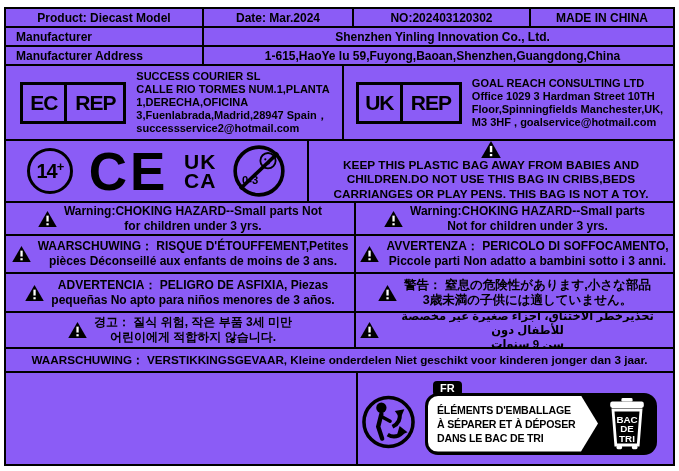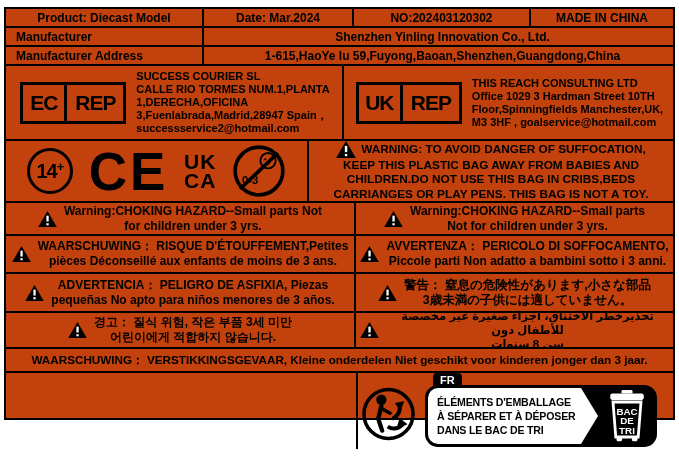--- a/index.html
+++ b/index.html
@@ -1,18 +1,18 @@
 <!DOCTYPE html>
 <html><head>
 <meta charset="utf-8">
 <style>
   * { margin:0; padding:0; box-sizing:border-box; }
   html,body { width:679px; height:471px; background:#fff; overflow:hidden; }
   body { font-family:"Liberation Sans","DejaVu Sans",sans-serif; font-weight:700; color:#000; }
-  .label { position:absolute; left:4px; top:7px; width:671px; height:413px; border:2.5px solid #000; display:flex; flex-direction:column; background:#c2410c; }
+  .label { position:absolute; left:4px; top:7px; width:671px; height:459px; border:2.5px solid #000; display:flex; flex-direction:column; background:#8b5cf6; }
   .row { display:flex; border-bottom:2px solid #000; flex:0 0 auto; }
   .row:last-child { border-bottom:none; flex:1 1 auto; }
   .cell { display:flex; align-items:center; justify-content:center; border-right:2px solid #000; overflow:hidden; }
   .cell:last-child { border-right:none; }
   .cell.left { justify-content:flex-start; padding-left:10px; }
   .s12 { font-size:12px; }
   
   .r-head { height:19px; }
   .r-rep  { height:75px; }
   .r-mark { height:62px; }
@@ -103,21 +103,21 @@
         <div>3,Fuenlabrada,Madrid,28947 Spain，</div>
         <div>successservice2@hotmail.com</div>
       </div>
     </div>
     <div class="cell c-ukrep rep-cell">
       <div class="rep-box">
         <span class="code">UK</span>
         <span class="rep">REP</span>
       </div>
       <div class="rep-text">
-        <div>THIS REACH CONSULTING LTD</div>
+        <div>GOAL REACH CONSULTING LTD</div>
         <div>Office 1029 3 Hardman Street 10TH</div>
         <div>Floor,Spinningfields Manchester,UK,</div>
         <div>M3 3HF , goalservice@hotmail.com</div>
       </div>
     </div>
   </div>
 
   <div class="row r-mark">
     <div class="cell c-marks">
       <div class="marks">
@@ -140,21 +140,20 @@
           <line x1="9" y1="50" x2="51" y2="10" stroke="#000" stroke-width="4"></line>
         </svg>
       </div>
     </div>
     <div class="cell c-suffo">
       <div class="suffo">
         <div class="first">
           <svg class="tri" width="20" height="17" viewBox="0 0 22 19">
               <use href="#warn-tri"></use>
             </svg>
-          <span>WARNING: TO AVOID DANGER OF SUFFOCATION,</span>
         </div>
         <div>KEEP THIS PLASTIC BAG AWAY FROM BABIES AND</div>
         <div>CHILDREN.DO NOT USE THIS BAG IN CRIBS,BEDS</div>
         <div>CARRIANGES OR PLAY PENS. THIS BAG IS NOT A TOY.</div>
       </div>
     </div>
   </div>
 
   <div class="row r-w1">
     <div class="cell c-wl">
@@ -243,21 +242,21 @@
         </div>
       </div>
     </div>
     <div class="cell c-wr">
       <div class="warn">
         <svg class="tri" width="19" height="16" viewBox="0 0 22 19">
             <use href="#warn-tri"></use>
           </svg>
         <div class="txt rtl" style="font-size:11.5px; line-height:14px;">
           <div>تحذيرخطر الاختناق، أجزاء صغيرة غير مخصصة للأطفال دون</div>
-          <div>سن 8 سنوات</div>
+          <div>سن 9 سنوات</div>
         </div>
       </div>
     </div>
   </div>
 
   <div class="row r-nl">
     <div class="cell" style="flex:1;">
       <div class="nl-text">WAARSCHUWING： VERSTIKKINGSGEVAAR, Kleine onderdelen Niet geschikt voor kinderen jonger dan 3 jaar.</div>
     </div>
   </div>

